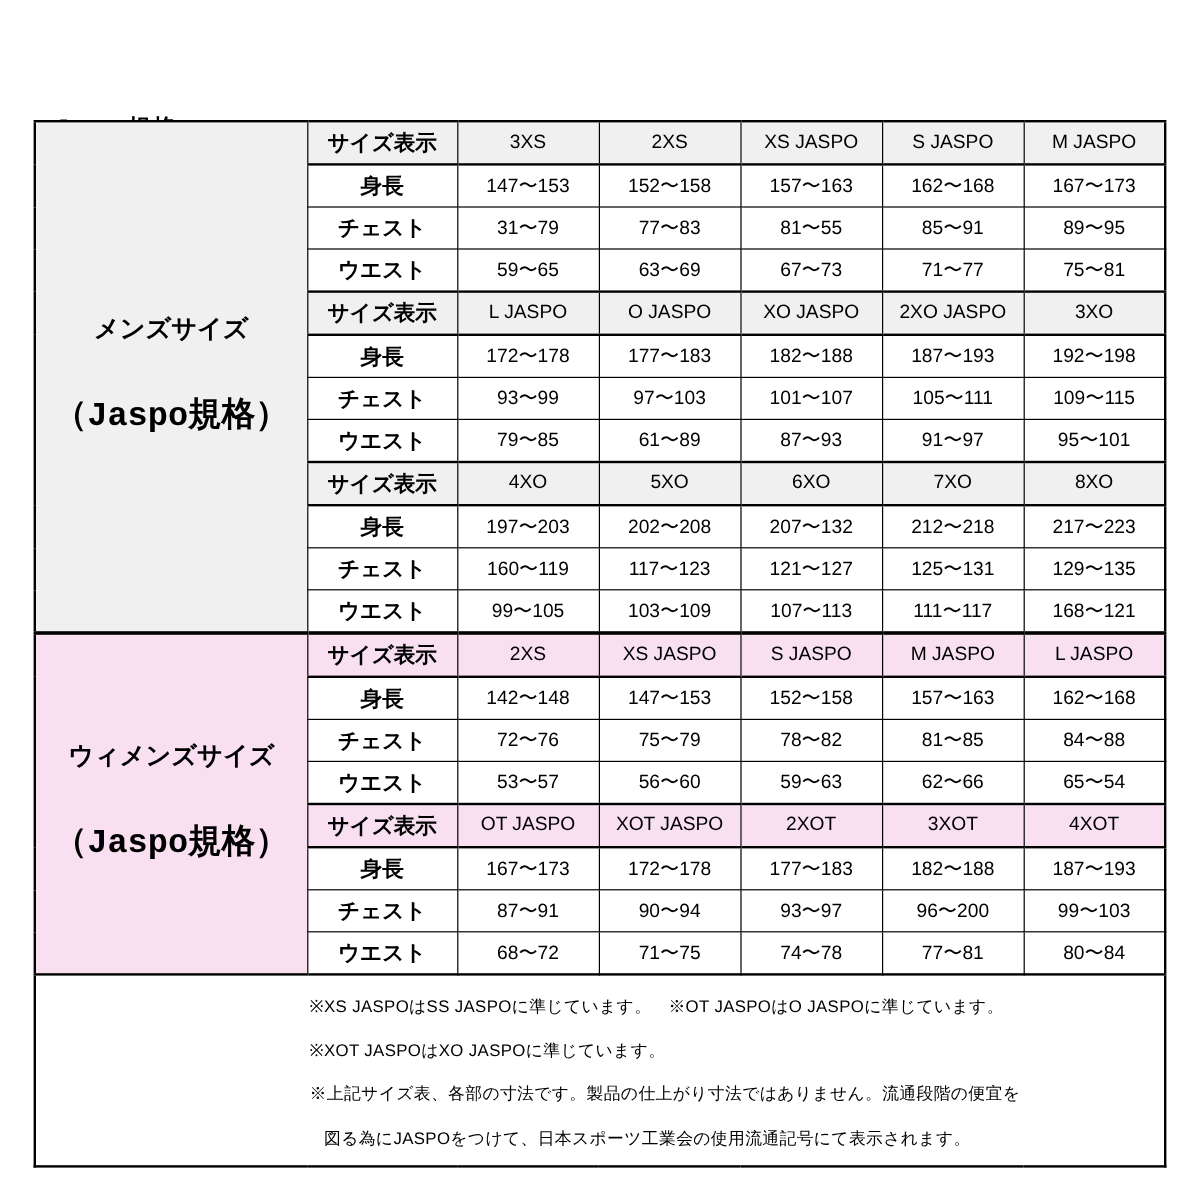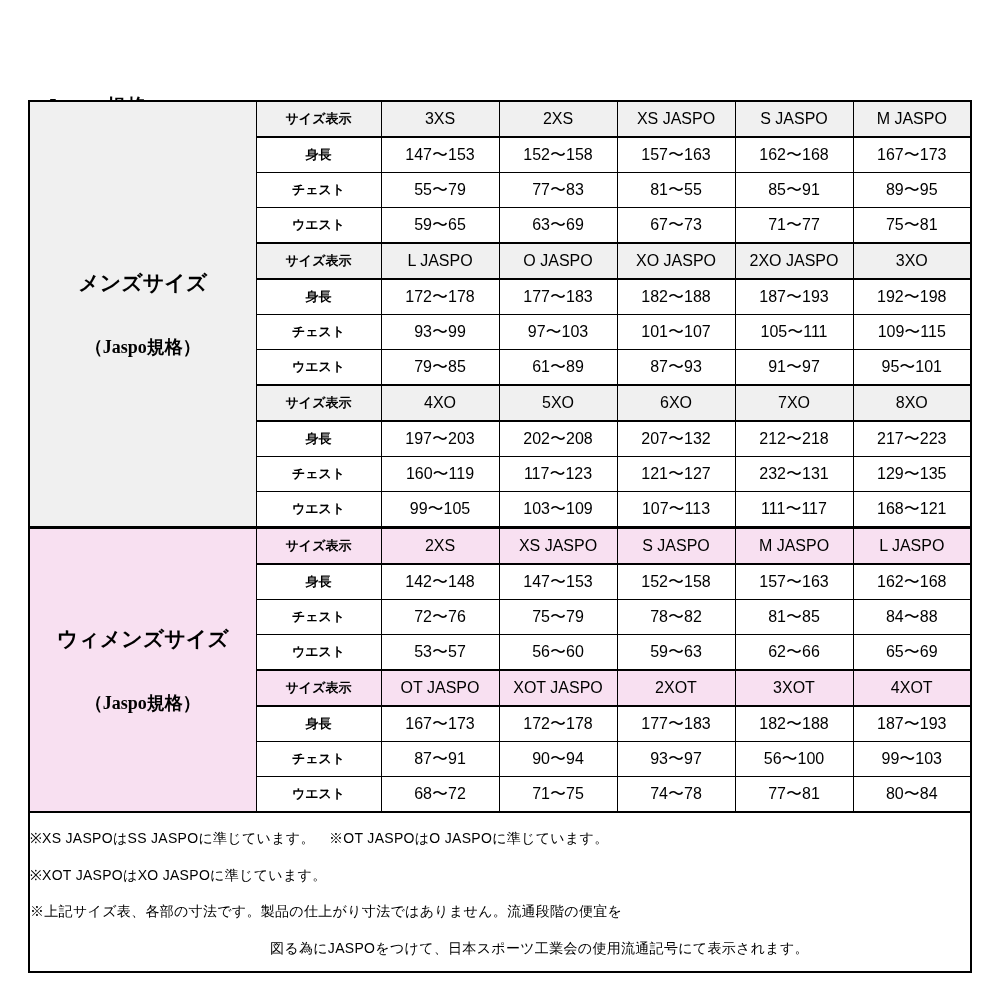--- a/index.html
+++ b/index.html
@@ -36,54 +36,55 @@
     vertical-align: middle;
     font-size: 16px;
     height: 34px;
     padding: 0;
     white-space: nowrap;
     overflow: hidden;
     background: #ffffff;
   }
   td.rowhead {
     font-weight: bold;
-    font-size: 13px;
+    font-size: 18px;
     text-align: center;
   }
   tr.size-row td {
     border-top-width: 2px;
     border-bottom-width: 2px;
   }
   tr.section-start td {
     border-top-width: 3px;
   }
   tr.size-row.theme-gray td { background: #f0f0f0; }
   tr.size-row.theme-pink td { background: #f8e0f1; }
   td.section-label {
     background: #ffffff;
     font-size: 21px;
     font-weight: bold;
     line-height: 1.5;
   }
   td.section-label .label-l2 {
-    font-family: Liberation Serif, serif;
-    font-size: 18px;
+    font-family: Liberation Mono, monospace;
+    font-size: 28px;
     margin-top: 36px;
   }
   td.notes-cell {
     height: 152px;
     text-align: left;
     vertical-align: top;
     border-top-width: 2px;
     padding-top: 6px;
   }
   .note-line {
     height: 37px;
     display: flex;
     align-items: center;
+    padding-left: 228px;
     font-size: 14px;
     letter-spacing: 0.3px;
   }
   .note-line.indent { padding-left: 240px; }
 </style>
 </head>
 <body>
 
 <div class="page-title">Jaspo規格</div>
 
@@ -113,21 +114,21 @@
       <tr class="data-row">
         <td class="rowhead">身長</td>
         <td>147〜153</td>
         <td>152〜158</td>
         <td>157〜163</td>
         <td>162〜168</td>
         <td>167〜173</td>
       </tr>
       <tr class="data-row">
         <td class="rowhead">チェスト</td>
-        <td>55〜79</td>
+        <td>31〜79</td>
         <td>77〜83</td>
         <td>81〜55</td>
         <td>85〜91</td>
         <td>89〜95</td>
       </tr>
       <tr class="data-row">
         <td class="rowhead">ウエスト</td>
         <td>59〜65</td>
         <td>63〜69</td>
         <td>67〜73</td>
@@ -180,21 +181,21 @@
         <td>202〜208</td>
         <td>207〜132</td>
         <td>212〜218</td>
         <td>217〜223</td>
       </tr>
       <tr class="data-row">
         <td class="rowhead">チェスト</td>
         <td>160〜119</td>
         <td>117〜123</td>
         <td>121〜127</td>
-        <td>232〜131</td>
+        <td>125〜131</td>
         <td>129〜135</td>
       </tr>
       <tr class="data-row">
         <td class="rowhead">ウエスト</td>
         <td>99〜105</td>
         <td>103〜109</td>
         <td>107〜113</td>
         <td>111〜117</td>
         <td>168〜121</td>
       </tr>
@@ -225,21 +226,21 @@
         <td>78〜82</td>
         <td>81〜85</td>
         <td>84〜88</td>
       </tr>
       <tr class="data-row">
         <td class="rowhead">ウエスト</td>
         <td>53〜57</td>
         <td>56〜60</td>
         <td>59〜63</td>
         <td>62〜66</td>
-        <td>65〜69</td>
+        <td>65〜54</td>
       </tr>
       <tr class="size-row theme-pink">
         <td class="rowhead">サイズ表示</td>
         <td>OT JASPO</td>
         <td>XOT JASPO</td>
         <td>2XOT</td>
         <td>3XOT</td>
         <td>4XOT</td>
       </tr>
       <tr class="data-row">
@@ -248,21 +249,21 @@
         <td>172〜178</td>
         <td>177〜183</td>
         <td>182〜188</td>
         <td>187〜193</td>
       </tr>
       <tr class="data-row">
         <td class="rowhead">チェスト</td>
         <td>87〜91</td>
         <td>90〜94</td>
         <td>93〜97</td>
-        <td>56〜100</td>
+        <td>96〜200</td>
         <td>99〜103</td>
       </tr>
       <tr class="data-row">
         <td class="rowhead">ウエスト</td>
         <td>68〜72</td>
         <td>71〜75</td>
         <td>74〜78</td>
         <td>77〜81</td>
         <td>80〜84</td>
       </tr>

